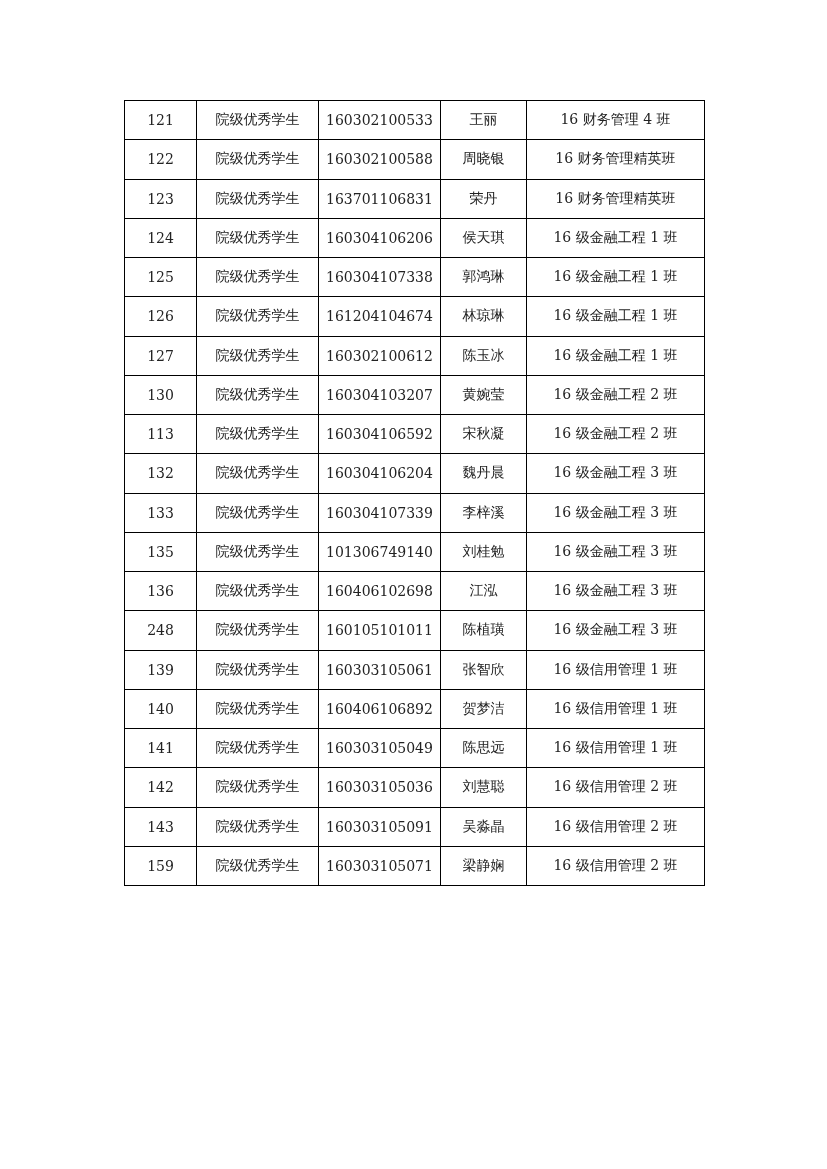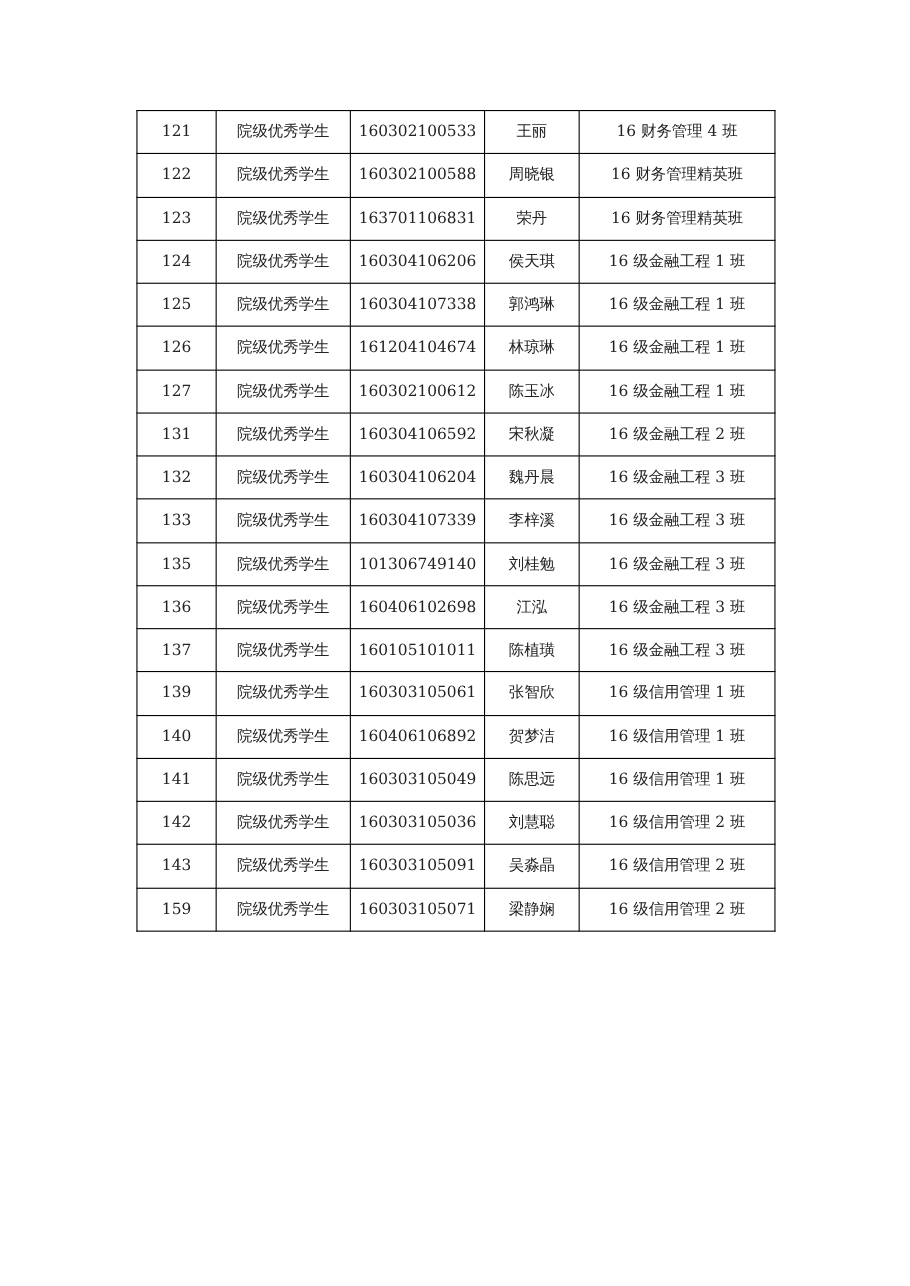--- a/index.html
+++ b/index.html
@@ -87,21 +87,28 @@
           <td>16 级金融工程 1 班</td>
         </tr>
         <tr>
           <td>127</td>
           <td>院级优秀学生</td>
           <td>160302100612</td>
           <td>陈玉冰</td>
           <td>16 级金融工程 1 班</td>
         </tr>
         <tr>
-          <td>131</td>
+          <td>130</td>
+          <td>院级优秀学生</td>
+          <td>160304103207</td>
+          <td>黄婉莹</td>
+          <td>16 级金融工程 2 班</td>
+        </tr>
+        <tr>
+          <td>113</td>
           <td>院级优秀学生</td>
           <td>160304106592</td>
           <td>宋秋凝</td>
           <td>16 级金融工程 2 班</td>
         </tr>
         <tr>
           <td>132</td>
           <td>院级优秀学生</td>
           <td>160304106204</td>
           <td>魏丹晨</td>
@@ -122,21 +129,21 @@
           <td>16 级金融工程 3 班</td>
         </tr>
         <tr>
           <td>136</td>
           <td>院级优秀学生</td>
           <td>160406102698</td>
           <td>江泓</td>
           <td>16 级金融工程 3 班</td>
         </tr>
         <tr>
-          <td>137</td>
+          <td>248</td>
           <td>院级优秀学生</td>
           <td>160105101011</td>
           <td>陈植璜</td>
           <td>16 级金融工程 3 班</td>
         </tr>
         <tr>
           <td>139</td>
           <td>院级优秀学生</td>
           <td>160303105061</td>
           <td>张智欣</td>

